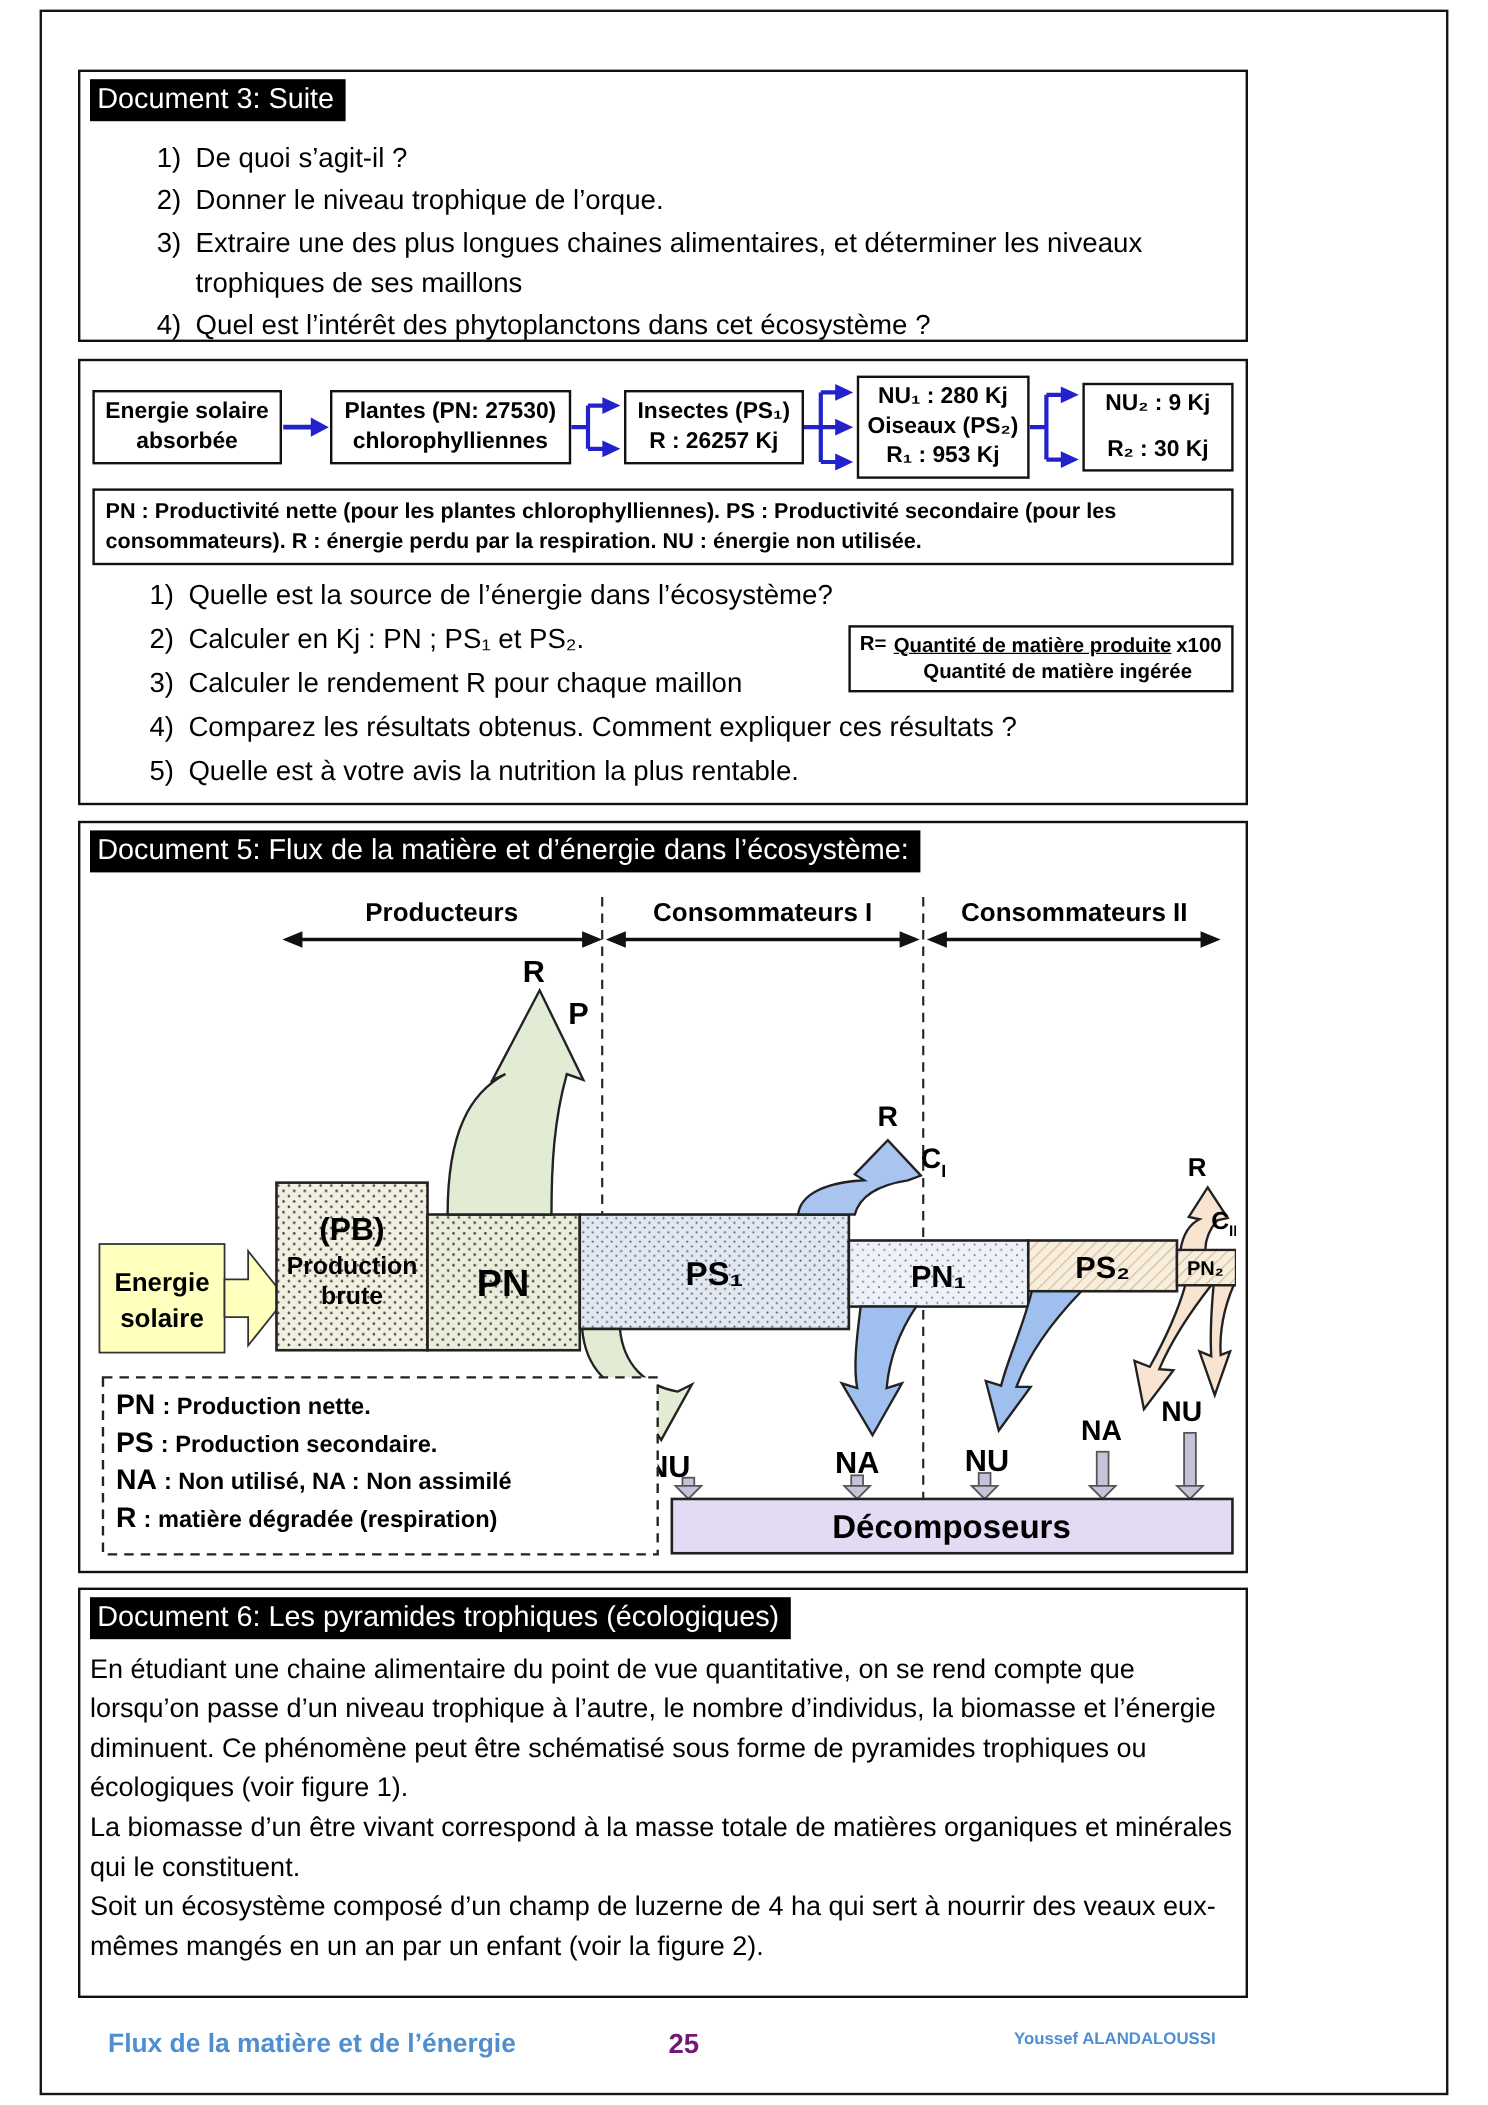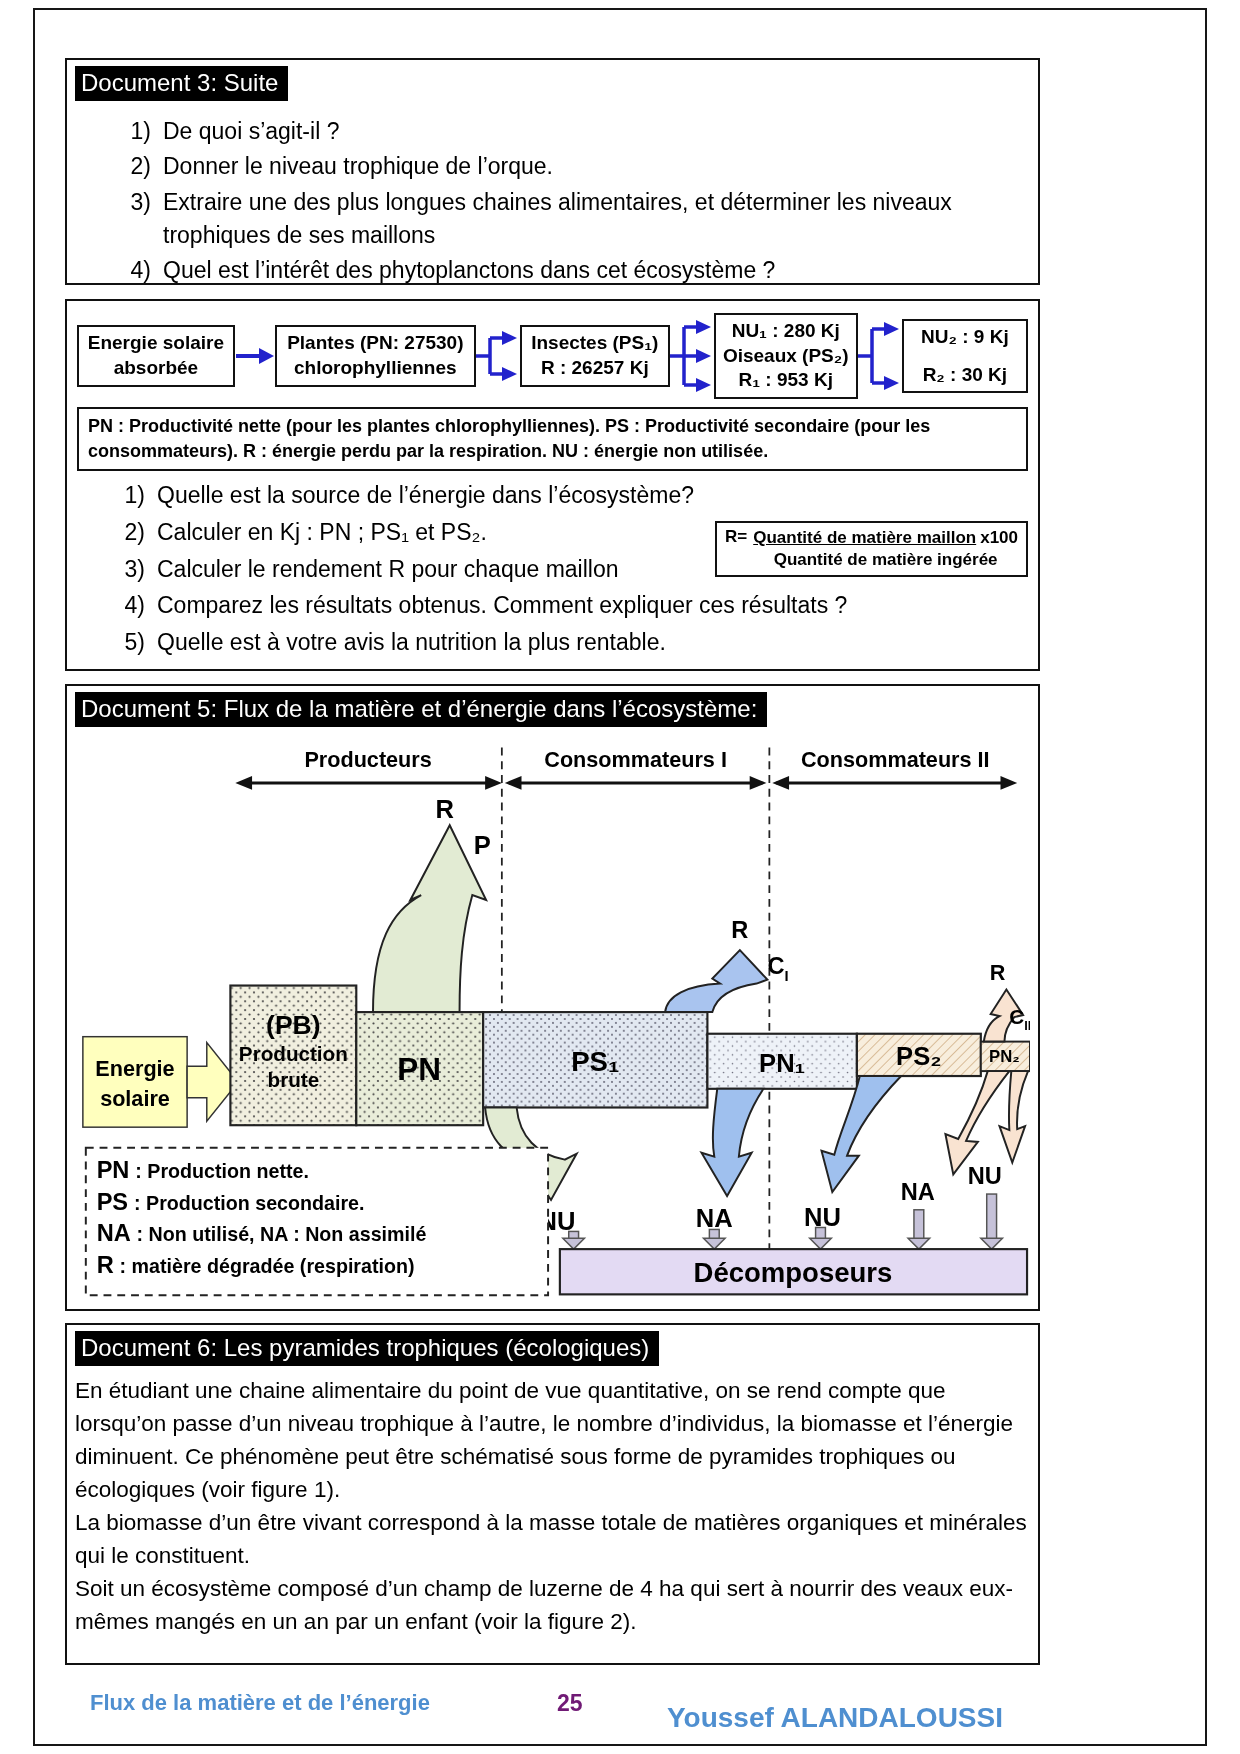--- a/index.html
+++ b/index.html
@@ -41,21 +41,21 @@
   #doc5{height:627px;margin-bottom:12px;}
   #doc5 svg{display:block;margin-top:2px;}
   
   #doc6{height:342px;}
   #doc6 p{font-size:22.5px;line-height:1.47;margin:0;}
   #doc6 .ptxt{margin-top:8px;}
   
   .footer{position:absolute;left:65px;top:1690px;width:973px;height:30px;font-weight:bold;}
   .f-left{position:absolute;left:25px;font-size:22px;}
   .f-page{position:absolute;left:492px;font-size:23px;color:#701a75;}
-  .f-right{position:absolute;right:35px;font-size:28px;margin-top:12px;}
+  .f-right{position:absolute;right:25px;font-size:14px;}
   .blue{color:#4f8fd0;}
   svg text{font-family:"Liberation Sans","DejaVu Sans",sans-serif;}
 </style>
 </head>
 <body>
 
 <div class="pageframe"></div>
 
 <div class="page">
 
@@ -154,21 +154,21 @@
         <span class="qnum">4)</span>
         <span class="qtext">Comparez les résultats obtenus. Comment expliquer ces résultats ?</span>
       </div>
       <div class="qrow">
         <span class="qnum">5)</span>
         <span class="qtext">Quelle est à votre avis la nutrition la plus rentable.</span>
       </div>
       <div class="formulabox">
         <span class="fprefix">R=</span>
         <span class="ffrac">
-          <span class="ftop"><span class="fnum">Quantité de matière maillon</span><span class="fmul">x100</span></span>
+          <span class="ftop"><span class="fnum">Quantité de matière produite</span><span class="fmul">x100</span></span>
           <span class="fden">Quantité de matière ingérée</span>
         </span>
       </div>
     </div>
   </section>
 
   <section class="docbox" id="doc5">
     <span class="blackbar">Document 5: Flux de la matière et d’énergie dans l’écosystème:</span>
 
     <svg width="955" height="578" viewBox="0 0 971 578">

